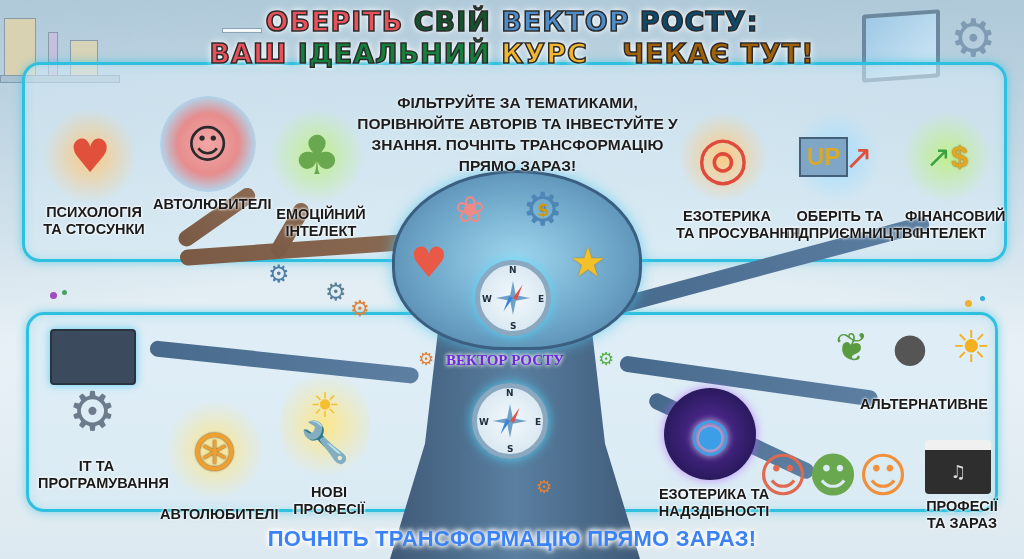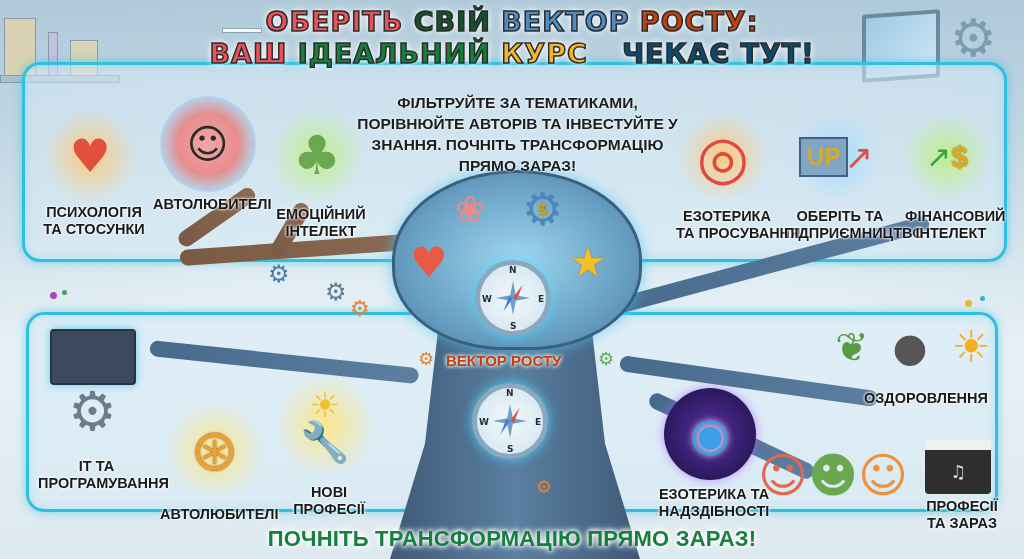--- a/index.html
+++ b/index.html
@@ -24,22 +24,22 @@
   .panel {
     position: absolute; border: 3px solid #2fc0e0; border-radius: 18px;
     box-shadow: 0 0 10px rgba(47,192,224,0.6), inset 0 0 10px rgba(47,192,224,0.25);
     background: rgba(215,235,245,0.55);
   }
   .panel-top { left: 22px; top: 62px; width: 985px; height: 200px; }
   .panel-bottom { left: 26px; top: 312px; width: 972px; height: 200px; }
 
   .title { position: absolute; left: 0; top: 6px; width: 1024px; text-align: center; font-family: "DejaVu Sans", sans-serif; font-weight: bold; letter-spacing: 1px; }
   .title-line { display: block; font-size: 27px; line-height: 32px; -webkit-text-stroke: 1.5px #2b2b2b; text-shadow: 0 0 4px #fff, 0 0 8px #fff; }
-  .t-red { color: #e8525a; } .t-purple { color: #14532d; } .t-blue { color: #4f8dc9; } .t-green { color: #c2410c; }
-  .t-orange { color: #15803d; } .t-yellow { color: #f2b62c; } .t-lime { color: #0c4a6e; margin-left: 24px; }
+  .t-red { color: #e8525a; } .t-purple { color: #14532d; } .t-blue { color: #4f8dc9; } .t-green { color: #0c4a6e; }
+  .t-orange { color: #15803d; } .t-yellow { color: #f2b62c; } .t-lime { color: #a16207; margin-left: 24px; }
 
   .subtitle { position: absolute; left: 345px; top: 92px; width: 345px; text-align: center; font-family: "Liberation Sans", sans-serif; font-weight: bold; font-size: 15.5px; line-height: 21px; color: #1d1d1d; text-shadow: 0 0 3px #fff; }
 
   .cat { position: absolute; text-align: center; }
   .cat-icon { display: flex; align-items: center; justify-content: center; margin: 0 auto; border-radius: 50%; }
   .cat-label { font-family: "Liberation Sans", sans-serif; font-weight: bold; font-size: 14.5px; line-height: 17px; color: #1a1a1a; text-shadow: 0 0 3px #fff, 0 0 3px #fff; white-space: nowrap; margin-left: 8px; }
   .glow-orange { background: radial-gradient(circle, rgba(255,200,120,0.9) 0%, rgba(255,200,120,0) 70%); }
   .glow-blue { background: radial-gradient(circle, rgba(160,220,255,0.9) 0%, rgba(160,220,255,0) 70%); }
   .glow-green { background: radial-gradient(circle, rgba(190,240,130,0.9) 0%, rgba(190,240,130,0) 70%); }
   .glow-yellow { background: radial-gradient(circle, rgba(255,230,130,0.9) 0%, rgba(255,230,130,0) 70%); }
@@ -62,23 +62,23 @@
   .branch.blue { background: linear-gradient(90deg, #476a8c, #5c7fa2); }
 
   .compass {
     position: absolute; width: 76px; height: 76px; border-radius: 50%;
     background: radial-gradient(circle, #f2f8fc 0%, #dbe9f2 70%);
     border: 5px solid #8aa8c0; box-shadow: 0 0 12px rgba(80,220,255,0.9);
   }
   .compass .dir { position: absolute; font-size: 9px; font-weight: bold; color: #1e2e3c; font-family: "DejaVu Sans", sans-serif; }
   .compass .star { position: absolute; left: 14px; top: 14px; width: 38px; height: 38px; }
 
-  .vector-label { position: absolute; left: 446px; top: 352px; font-family: Liberation Sans, sans-serif; font-weight: bold; font-size: 15px; color: #c2410c; text-shadow: 0 0 4px #fff, 0 0 4px #fff; }
-
-  .footer-cta { position: absolute; left: 0; top: 526px; width: 1024px; text-align: center; font-family: "Liberation Sans", sans-serif; font-weight: bold; font-size: 22px; color: #15803d; text-shadow: 0 0 5px #fff, 0 0 5px #fff, 0 0 8px #fff; letter-spacing: 0.2px; }
+  .vector-label { position: absolute; left: 446px; top: 352px; font-family: Liberation Serif, serif; font-weight: bold; font-size: 15px; color: #6d28d9; text-shadow: 0 0 4px #fff, 0 0 4px #fff; }
+
+  .footer-cta { position: absolute; left: 0; top: 526px; width: 1024px; text-align: center; font-family: "Liberation Sans", sans-serif; font-weight: bold; font-size: 22px; color: #3b82f6; text-shadow: 0 0 5px #fff, 0 0 5px #fff, 0 0 8px #fff; letter-spacing: 0.2px; }
 
   .emoji { font-family: "DejaVu Sans", sans-serif; line-height: 1; }
   .dot { position: absolute; border-radius: 50%; }
 </style>
 </head>
 <body>
 
 <div class="room-wall"></div>
 <div class="shelf"></div>
 <div class="book" style="left:4px;top:18px;width:32px;height:58px;background:#d9d2b2;"></div>
@@ -238,21 +238,21 @@
   <div class="cat-label">ЕЗОТЕРИКА ТА</div>
   <div class="cat-label">НАДЗДІБНОСТІ</div>
 </div>
 
 <div class="cat" style="left:818px;top:304px;width:190px;">
   <div class="cat-icon" style="width:180px;height:86px;justify-content:space-around;border-radius:10px;">
     <span class="emoji" style="font-size:40px;color:#5a9a40;">❦</span>
     <span class="emoji" style="font-size:40px;color:#555;">●</span>
     <span class="emoji" style="font-size:44px;color:#f4b020;">☀</span>
   </div>
-  <div class="cat-label" style="text-align:right;padding-right:20px;">ОЗДОРОВЛЕННЯ</div>
+  <div class="cat-label" style="text-align:right;padding-right:20px;margin-top:6px;">АЛЬТЕРНАТИВНЕ</div>
 </div>
 
 <div class="cat" style="left:768px;top:430px;width:130px;">
   <div class="cat-icon" style="width:130px;height:90px;">
     <span class="emoji" style="font-size:48px;color:#e06a50;">☺</span>
     <span class="emoji" style="font-size:48px;color:#6aa850;">☻</span>
     <span class="emoji" style="font-size:48px;color:#f0903a;">☺</span>
   </div>
 </div>
 

